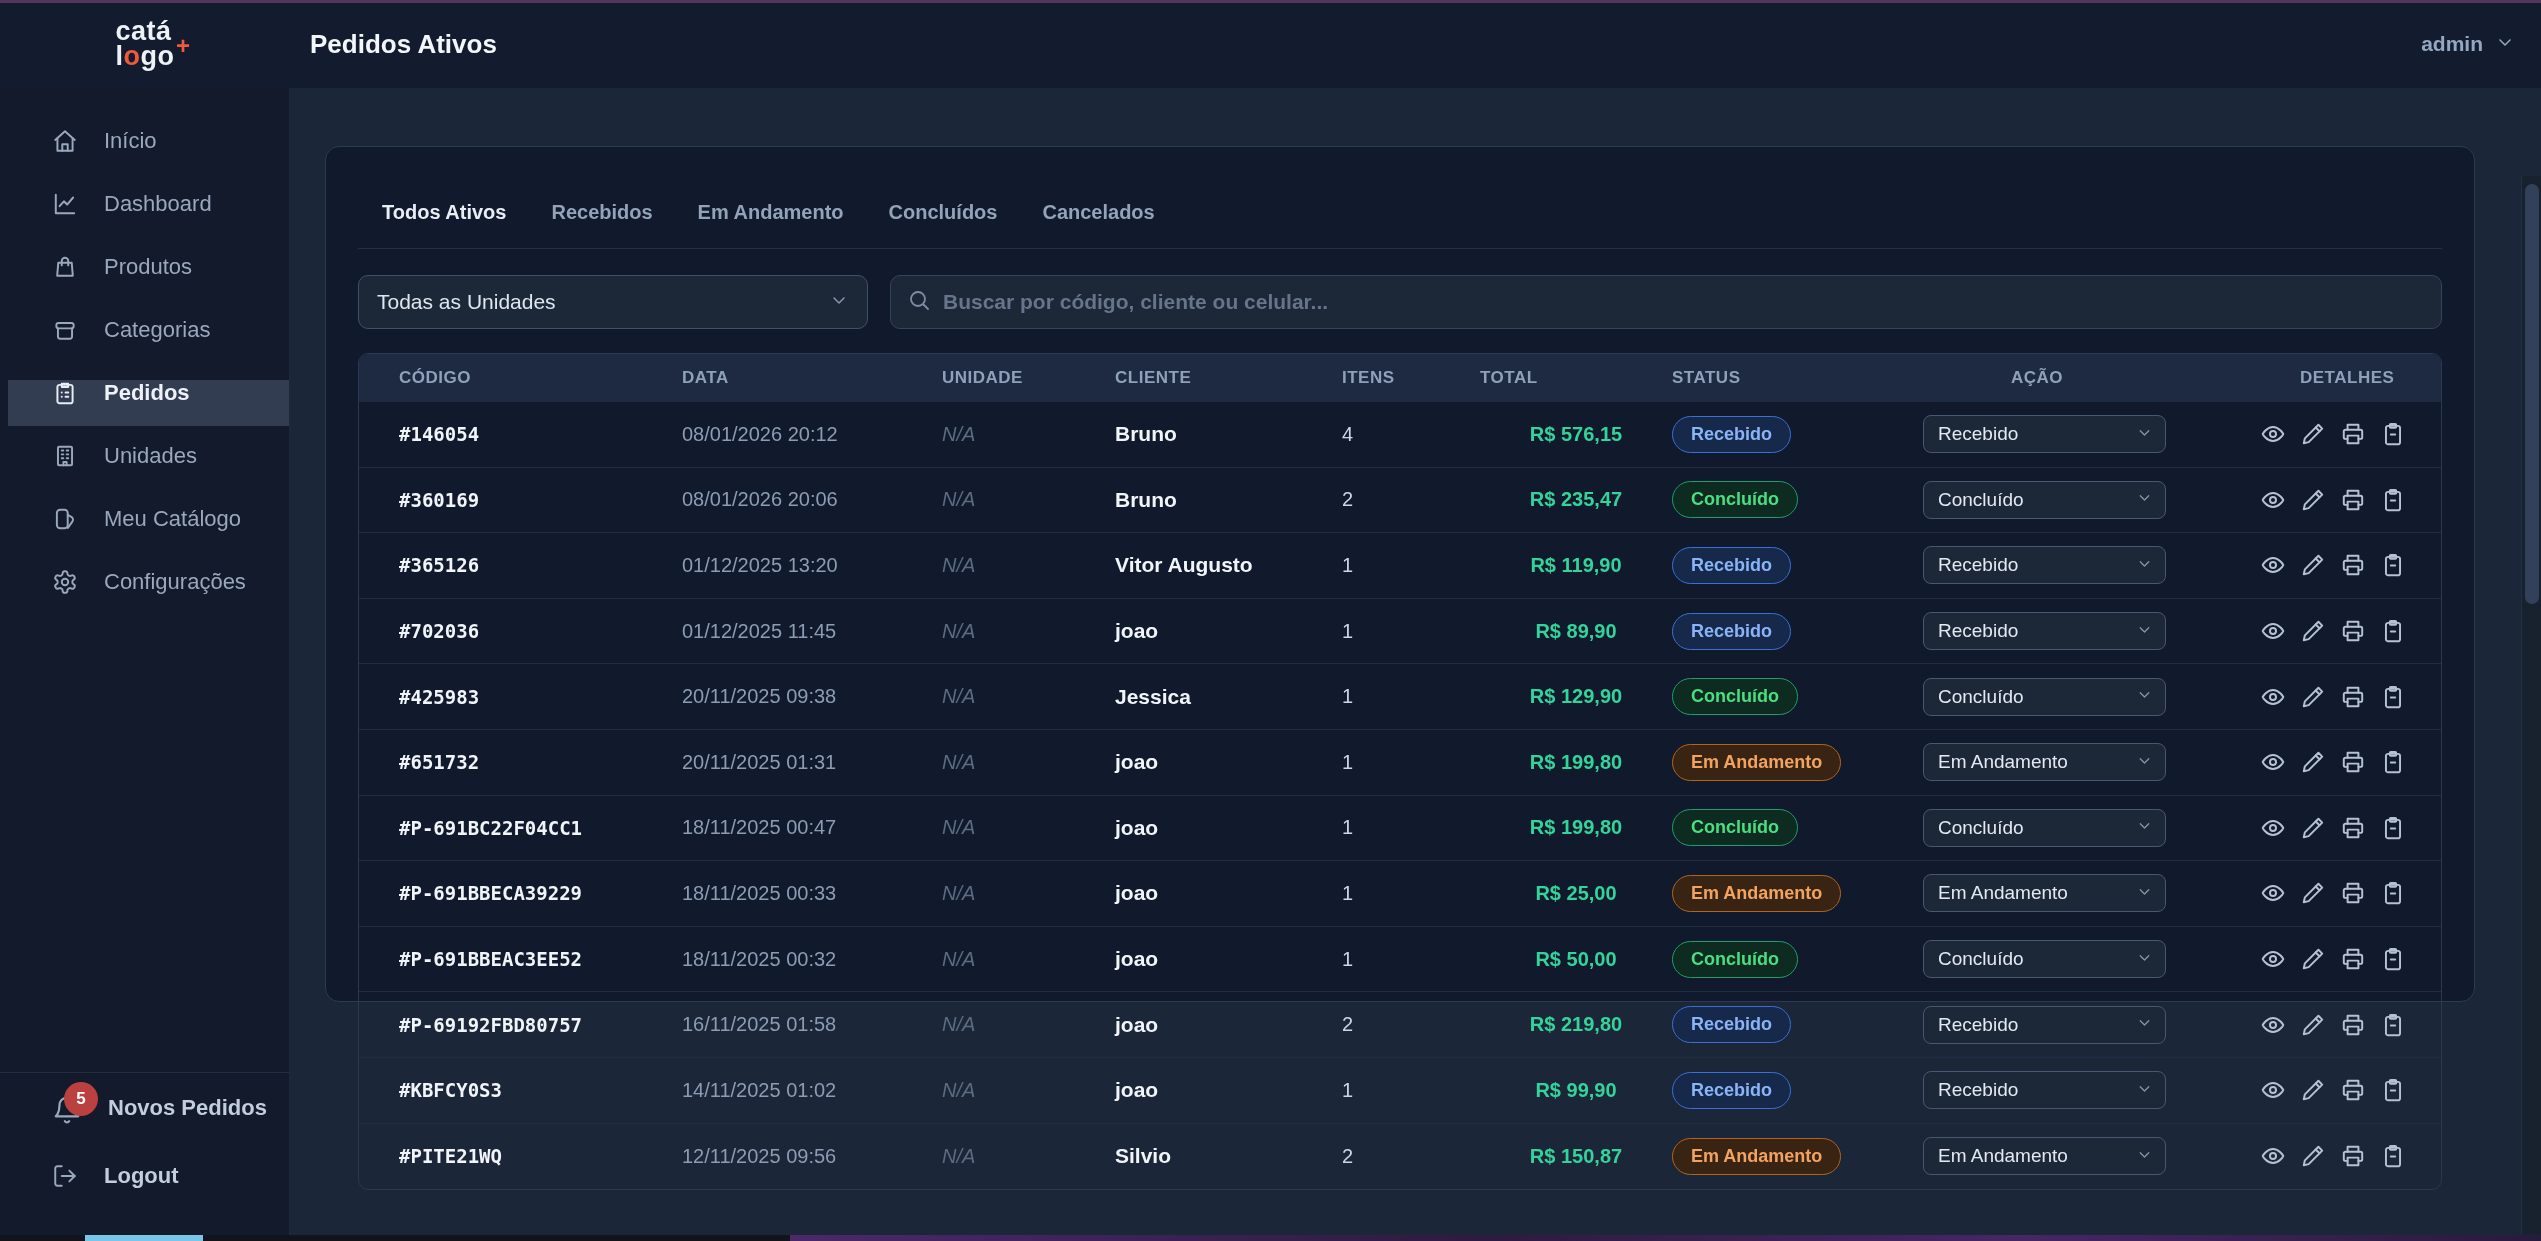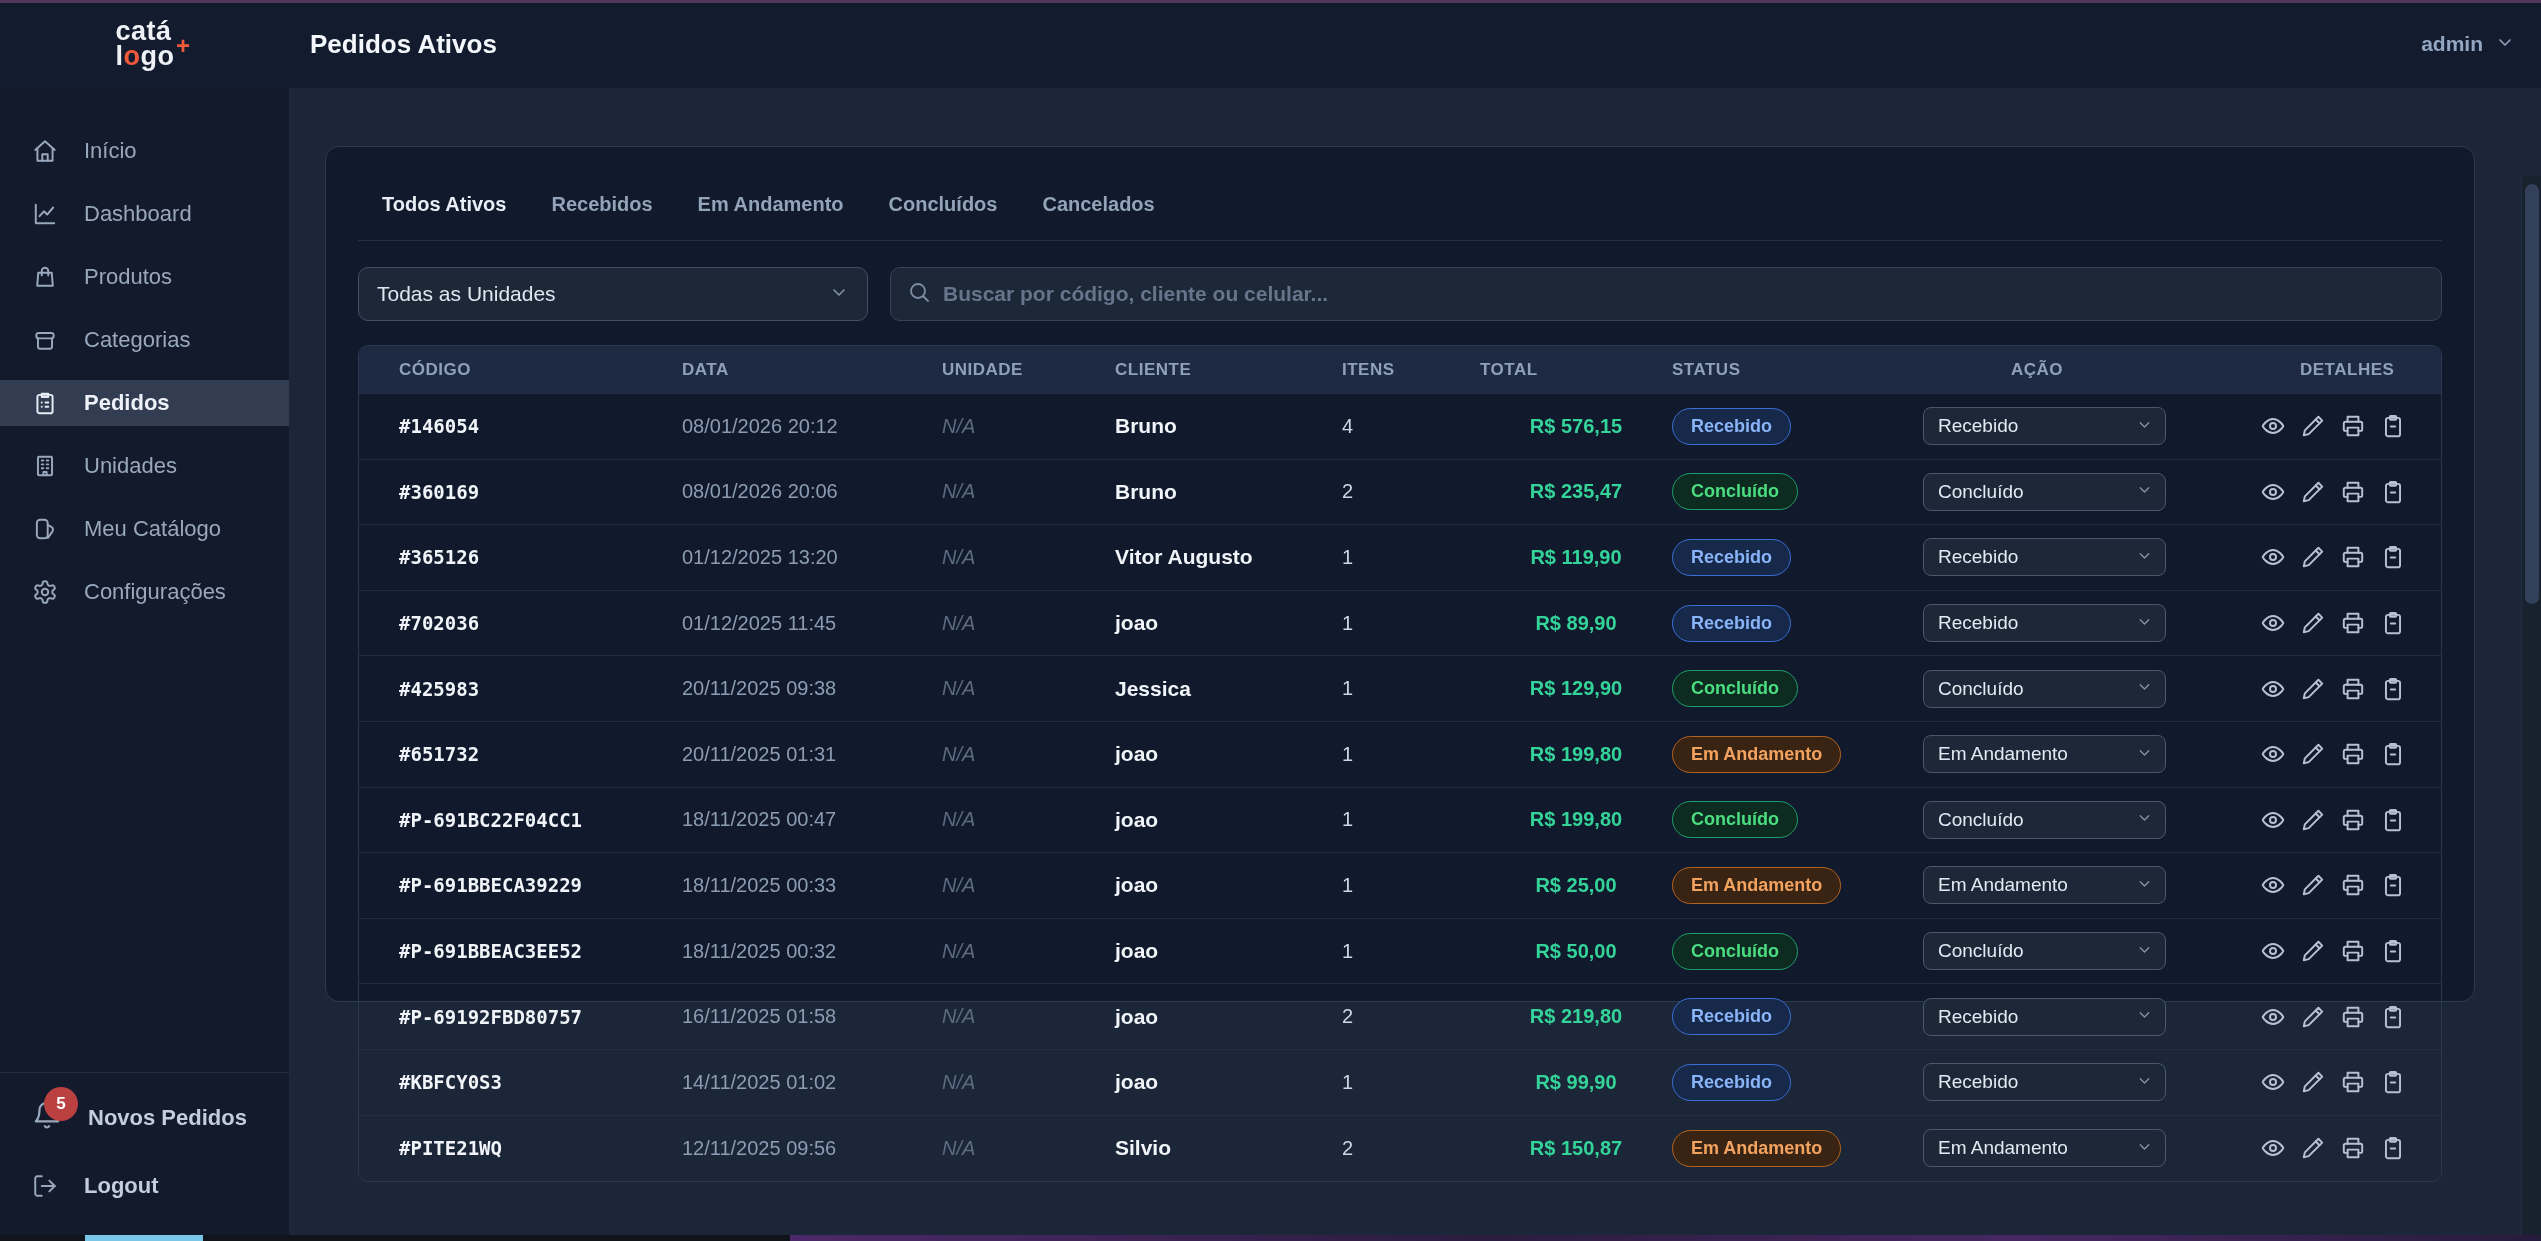--- a/index.html
+++ b/index.html
@@ -31,36 +31,36 @@
   .topbar-spacer{ flex:1; }
   .user-menu{ display:flex; align-items:center; gap:12px; margin-right:26px; color:#94a7c2; font-weight:700; font-size:21px; cursor:pointer; }
   .user-menu .chev svg{ width:20px; height:20px; }
 
   
   .body{ flex:1; display:flex; min-height:0; }
 
   
   .sidebar{ width:290px; flex:0 0 auto; background:var(--sidebar); display:flex; flex-direction:column; border-right:1px solid #1d2839; }
   .nav{ padding-top:40px; }
-  .nav-item{ height:46px; margin:0 0 17px 0; display:flex; align-items:center; gap:26px; padding-left:32px; color:#9aa8bd; font-size:22px; font-weight:500; cursor:pointer; }
+  .nav-item{ height:46px; margin:0 0 17px 8px; display:flex; gap:26px; padding-left:44px; color:#9aa8bd; font-size:22px; font-weight:500; cursor:pointer; }
   .nav-item .icn{ display:inline-flex; }
   .nav-item .icn svg{ width:26px; height:26px; stroke:#9aa8bd; }
   .nav-item.active{ background:#333d52; color:#eef2f8; font-weight:600; }
   .nav-item.active .icn svg{ stroke:#e8edf5; }
 
   .side-footer{ margin-top:auto; border-top:1px solid #222e44; padding:22px 0 26px 0; }
   .side-footer .nav-item{ margin-bottom:22px; }
   .side-footer .nav-item:last-child{ margin-bottom:0; }
   .bell-wrap{ position:relative; display:inline-flex; }
   .bell-badge{ position:absolute; top:-13px; left:12px; width:34px; height:34px; border-radius:50%; background:var(--badge-red); color:#fff; font-size:17px; font-weight:700; display:flex; align-items:center; justify-content:center; }
   .side-footer .label{ color:#c3cedd; font-weight:600; }
 
   
   .main{ flex:1; background:var(--main-bg); min-width:0; position:relative; }
-  .card{ margin:58px 66px 18px 35px; height:856px; background:var(--card-bg); border:1px solid var(--card-border); border-radius:14px; padding:0 32px; }
+  .card{ margin:58px 66px 18px 35px; height:856px; background:var(--card-bg); border:1px solid var(--card-border); border-radius:14px; padding:8px 32px; }
 
   
   .tabs{ display:flex; gap:45px; padding:46px 24px 0 24px; }
   .tab{ font-size:20px; font-weight:600; color:#93a3b9; padding-bottom:24px; cursor:pointer; white-space:nowrap; }
   .tab.active{ color:#e9eef6; }
   .tabs-divider{ border-bottom:1px solid #233049; }
 
   
   .filters{ display:flex; gap:22px; margin-top:26px; }
   .select{ background:var(--input-bg); border:1px solid var(--input-border); border-radius:10px; display:flex; align-items:center; justify-content:space-between; cursor:pointer; }

